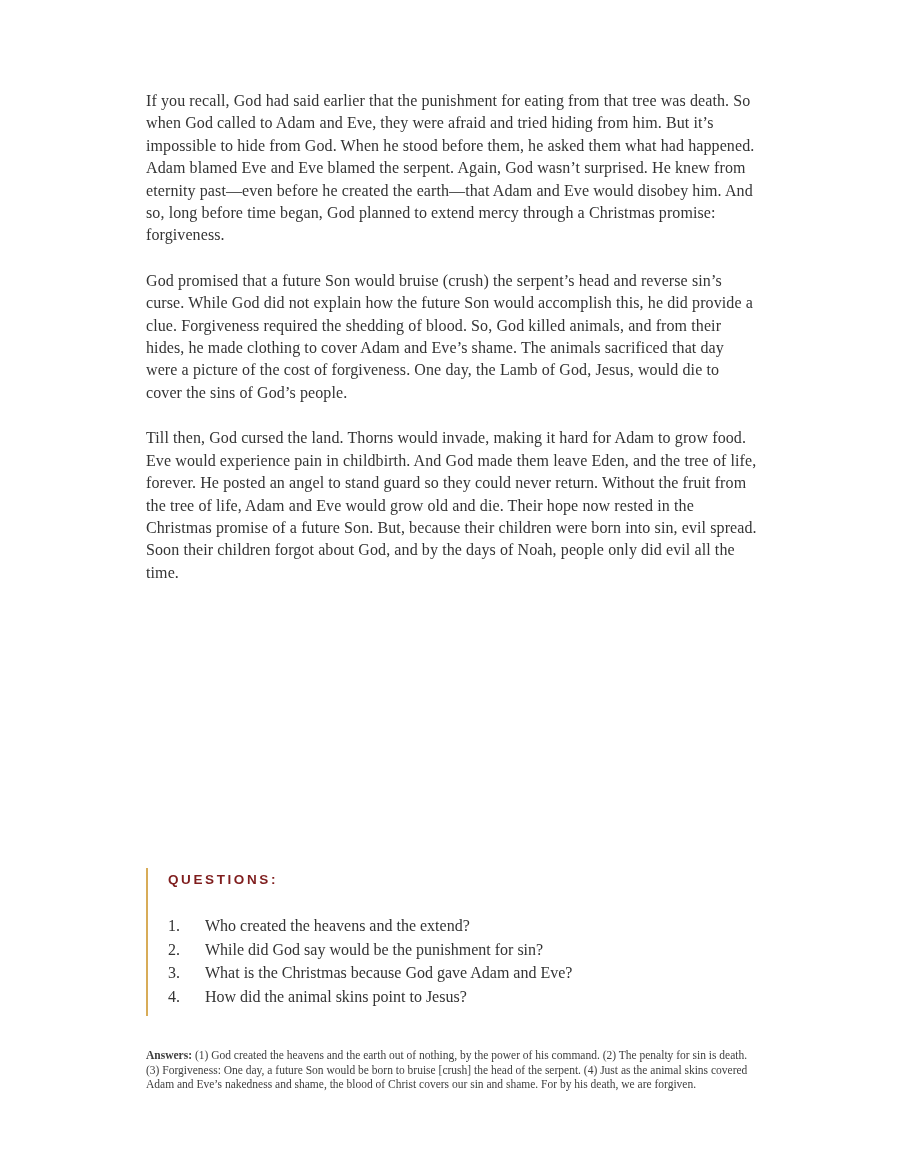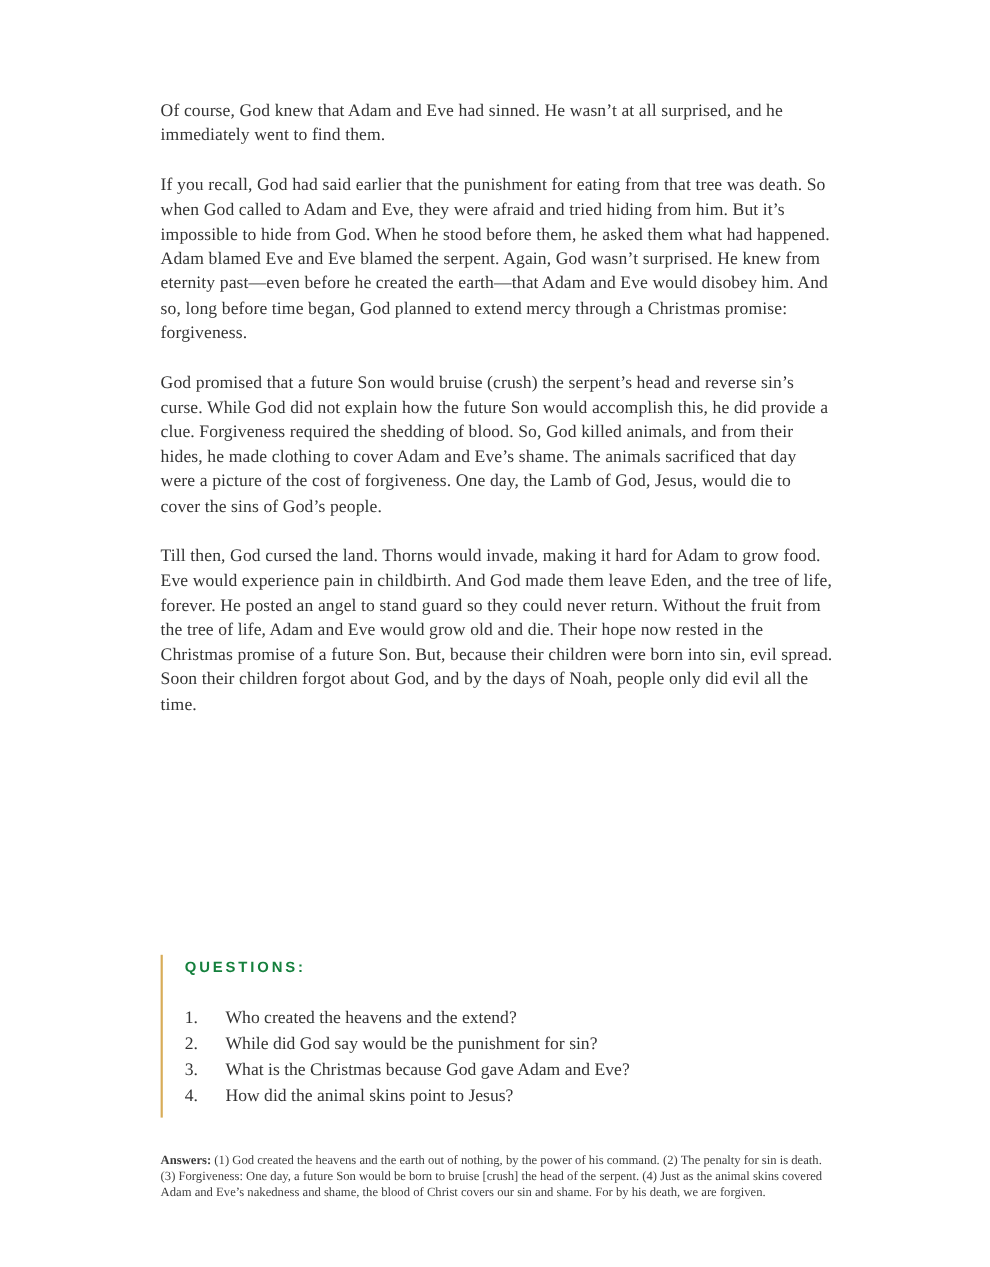--- a/index.html
+++ b/index.html
@@ -36,21 +36,21 @@
     width: 566px;
     border-left: 2px solid #D8AC58;
     padding: 4px 0 8px 20px;
     box-sizing: border-box;
   }
   .q-heading {
     font-family: "Liberation Sans", sans-serif;
     font-size: 13.5px;
     font-weight: 600;
     letter-spacing: 2.6px;
-    color: #15803d;
+    color: #7f1d1d;
     margin: 0;
   }
   .q-list {
     margin: 27px 0 0 0;
     padding: 0;
     list-style: none;
   }
   .q-item {
     display: flex;
     font-size: 16px;
@@ -77,21 +77,20 @@
     font-weight: 700;
     text-align: center;
   }
 </style>
 </head>
 <body>
 
 <div class="page">
 
   <div class="body-text">
-    <p>Of course, God knew that Adam and Eve had sinned. He wasn’t at all surprised, and he immediately went to find them.</p>
     <p>If you recall, God had said earlier that the punishment for eating from that tree was death. So when God called to Adam and Eve, they were afraid and tried hiding from him. But it’s impossible to hide from God. When he stood before them, he asked them what had happened. Adam blamed Eve and Eve blamed the serpent. Again, God wasn’t surprised. He knew from eternity past—even before he created the earth—that Adam and Eve would disobey him. And so, long before time began, God planned to extend mercy through a Christmas promise: forgiveness.</p>
     <p>God promised that a future Son would bruise (crush) the serpent’s head and reverse sin’s curse. While God did not explain how the future Son would accomplish this, he did provide a clue. Forgiveness required the shedding of blood. So, God killed animals, and from their hides, he made clothing to cover Adam and Eve’s shame. The animals sacrificed that day were a picture of the cost of forgiveness. One day, the Lamb of God, Jesus, would die to cover the sins of God’s people.</p>
     <p>Till then, God cursed the land. Thorns would invade, making it hard for Adam to grow food. Eve would experience pain in childbirth. And God made them leave Eden, and the tree of life, forever. He posted an angel to stand guard so they could never return. Without the fruit from the tree of life, Adam and Eve would grow old and die. Their hope now rested in the Christmas promise of a future Son. But, because their children were born into sin, evil spread. Soon their children forgot about God, and by the days of Noah, people only did evil all the time.</p>
   </div>
 
   <div class="questions">
     <h2 class="q-heading">QUESTIONS:</h2>
     <ul class="q-list">
       <li class="q-item">
         <span class="q-num">1.</span>

